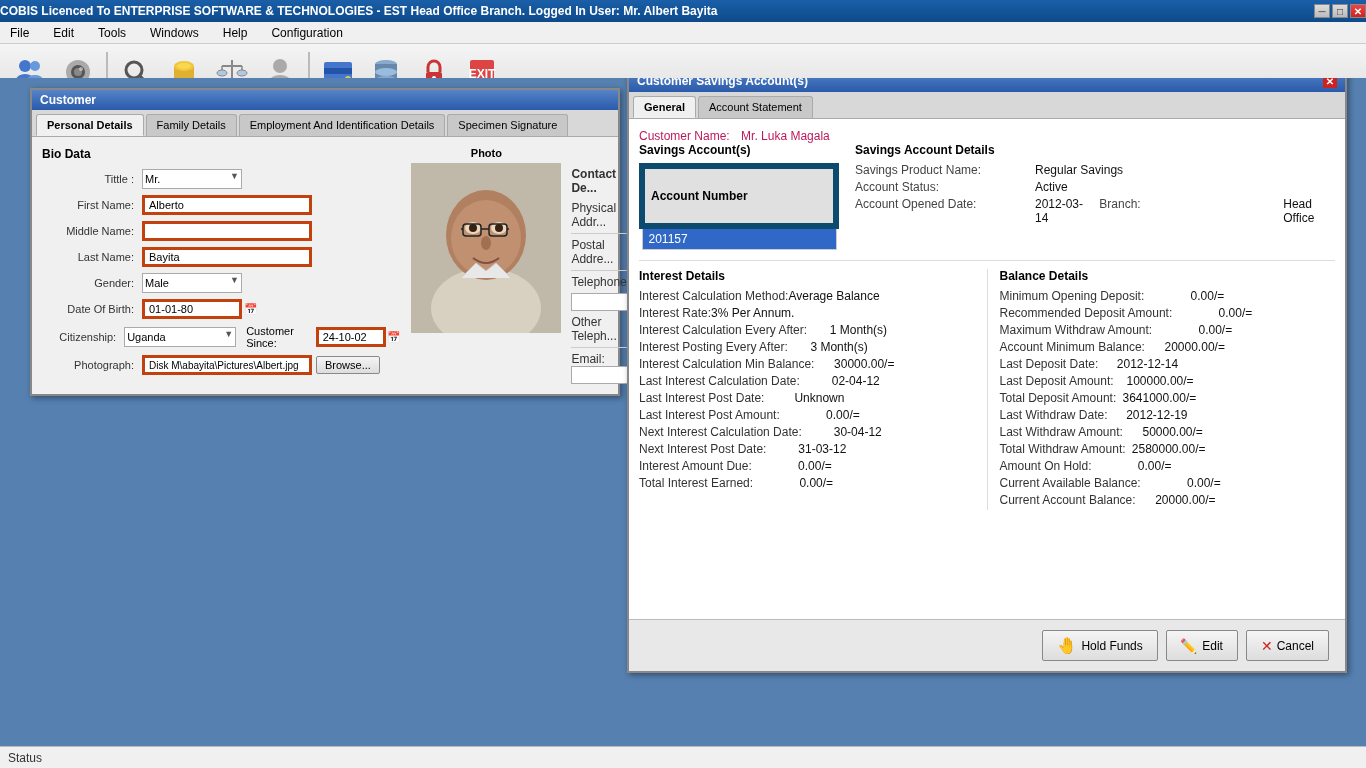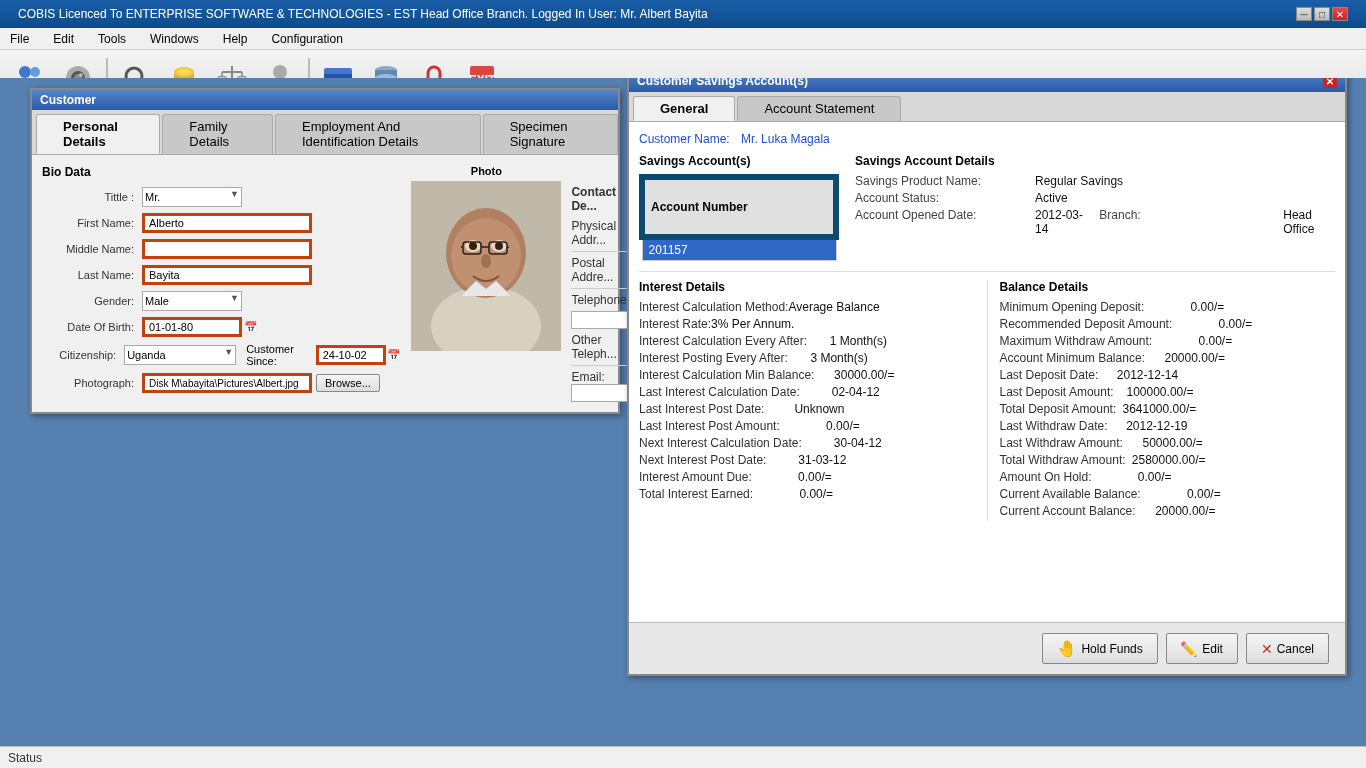--- a/index.html
+++ b/index.html
@@ -1,19 +1,19 @@
 <!DOCTYPE html>
 <html><head>
   <meta charset="utf-8">
   <style>
     * { box-sizing: border-box; margin: 0; padding: 0; font-family: 'Segoe UI', Tahoma, Geneva, Verdana, sans-serif; font-size: 12px; }
     body { width: 1366px; height: 768px; overflow: hidden; background: #4a7ab5; }
 
     
-    .title-bar { background: linear-gradient(to bottom, #1a5fa8, #0d4a8a); color: white; height: 28px; display: flex; align-items: center; justify-content: space-between; padding: 0 18px; font-size: 11px; }
+    .title-bar { background: linear-gradient(to bottom, #1a5fa8, #0d4a8a); color: white; height: 22px; display: flex; align-items: center; justify-content: space-between; padding: 0 0; font-size: 11px; font-weight: bold; }
     .title-bar-text { flex: 1; }
     .title-bar-buttons { display: flex; gap: 2px; }
     .title-bar-btn { width: 16px; height: 14px; border: 1px solid #888; background: linear-gradient(to bottom, #ddd, #bbb); display: flex; align-items: center; justify-content: center; font-size: 10px; cursor: pointer; color: #333; }
     .title-bar-btn.close { background: linear-gradient(to bottom, #e44, #c22); color: white; }
 
     
     .menu-bar { background: #f0f0f0; border-bottom: 1px solid #ccc; height: 22px; display: flex; align-items: center; padding: 0 4px; gap: 12px; }
     .menu-item { padding: 2px 6px; cursor: pointer; font-size: 12px; }
 
     
@@ -24,42 +24,42 @@
 
     
     .status-bar { background: #f0f0f0; border-top: 1px solid #bbb; height: 22px; display: flex; align-items: center; padding: 0 8px; font-size: 11px; color: #333; position: absolute; bottom: 0; left: 0; right: 0; }
 
     
     .main-area { position: absolute; top: 78px; bottom: 22px; left: 0; right: 0; background: #5580b0; overflow: hidden; }
 
     
     .customer-window { position: absolute; top: 10px; left: 30px; width: 590px; background: #f0f0f0; border: 2px solid #888; box-shadow: 2px 2px 6px rgba(0,0,0,0.4); }
     .tab-bar { display: flex; background: #d8d8d8; border-bottom: 1px solid #aaa; padding-top: 4px; padding-left: 4px; gap: 2px; }
-    .tab { padding: 4px 26px; background: #c8c8c8; border: 1px solid #aaa; border-bottom: none; cursor: pointer; font-size: 13px; border-radius: 3px 3px 0 0; }
+    .tab { padding: 4px 10px; background: #c8c8c8; border: 1px solid #aaa; border-bottom: none; cursor: pointer; font-size: 11px; border-radius: 3px 3px 0 0; }
     .tab.active { background: #f0f0f0; border-bottom: 1px solid #f0f0f0; font-weight: bold; }
     .window-content { background: #f0f0f0; padding: 10px; }
 
     
     .section-title { font-weight: bold; margin-bottom: 8px; font-size: 12px; }
     .form-row { display: flex; align-items: center; margin-bottom: 6px; }
     .form-label { width: 100px; text-align: right; padding-right: 8px; color: #333; font-size: 11px; }
     .form-input { border: 3px solid #c2410c; padding: 2px 4px; font-size: 11px; background: white; height: 20px; }
     .form-select { border: 1px solid #aaa; padding: 1px 2px; font-size: 11px; background: white; height: 20px; appearance: none; padding-right: 16px; position: relative; }
     .select-wrapper { position: relative; display: inline-block; }
     .select-wrapper::after { content: '▼'; position: absolute; right: 3px; top: 2px; font-size: 9px; pointer-events: none; color: #555; }
 
     
     .person-photo { width: 150px; height: 170px; background: #b0a898; position: relative; overflow: hidden; }
 
     
     .savings-window { position: absolute; top: -10px; left: 627px; width: 720px; background: #f0f0f0; border: 2px solid #888; box-shadow: 2px 2px 6px rgba(0,0,0,0.4); }
     .savings-tab-bar { display: flex; background: #d8d8d8; border-bottom: 1px solid #aaa; padding-top: 4px; padding-left: 4px; gap: 2px; }
     .savings-content { padding: 10px; background: white; min-height: 500px; }
 
-    .customer-name-row { font-size: 12px; margin-bottom: 8px; color: #1d4ed8; }
+    .customer-name-row { font-size: 12px; margin-bottom: 0; color: #be185d; }
     .savings-section-title { font-weight: bold; font-size: 12px; margin-bottom: 6px; }
 
     .account-table { width: 100%; border-collapse: collapse; font-size: 11px; }
     .account-table th { background: #e0e0e0; border: 6px solid #0c4a6e; padding: 20px 6px; text-align: left; font-weight: bold; margin-left: 16px; }
     .account-table td { border: 1px solid #ccc; padding: 3px 6px; }
     .account-table tr.selected td { background: #3068c8; color: white; }
 
     .detail-row { display: flex; margin-bottom: 3px; font-size: 11px; }
     .detail-label { color: #444; min-width: 180px; }
     .detail-value { color: #111; font-weight: 500; }

